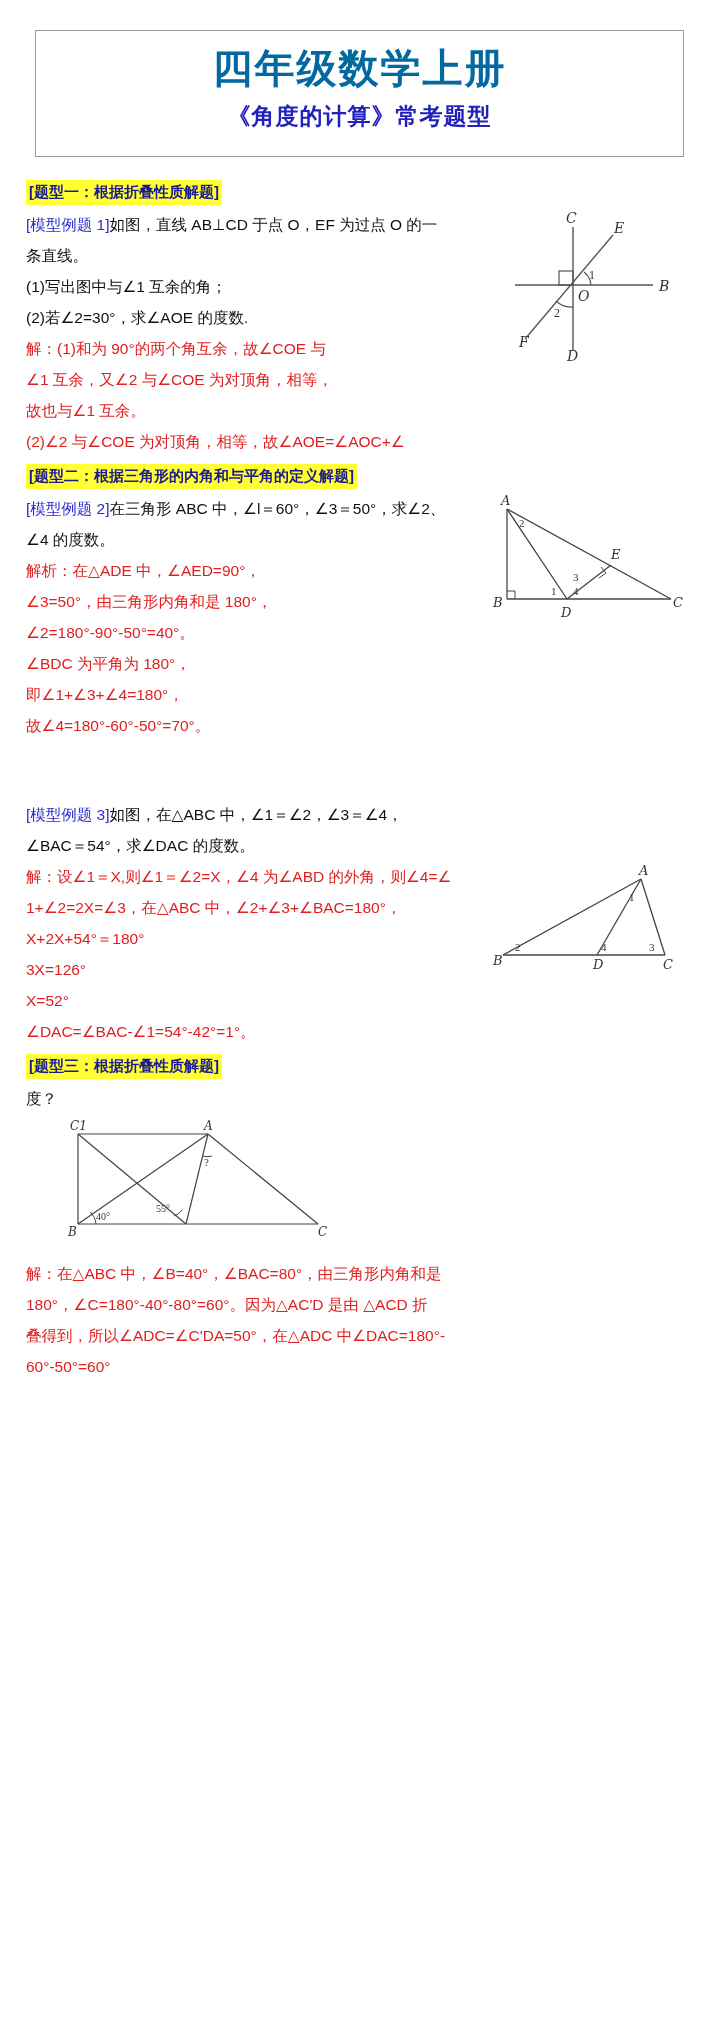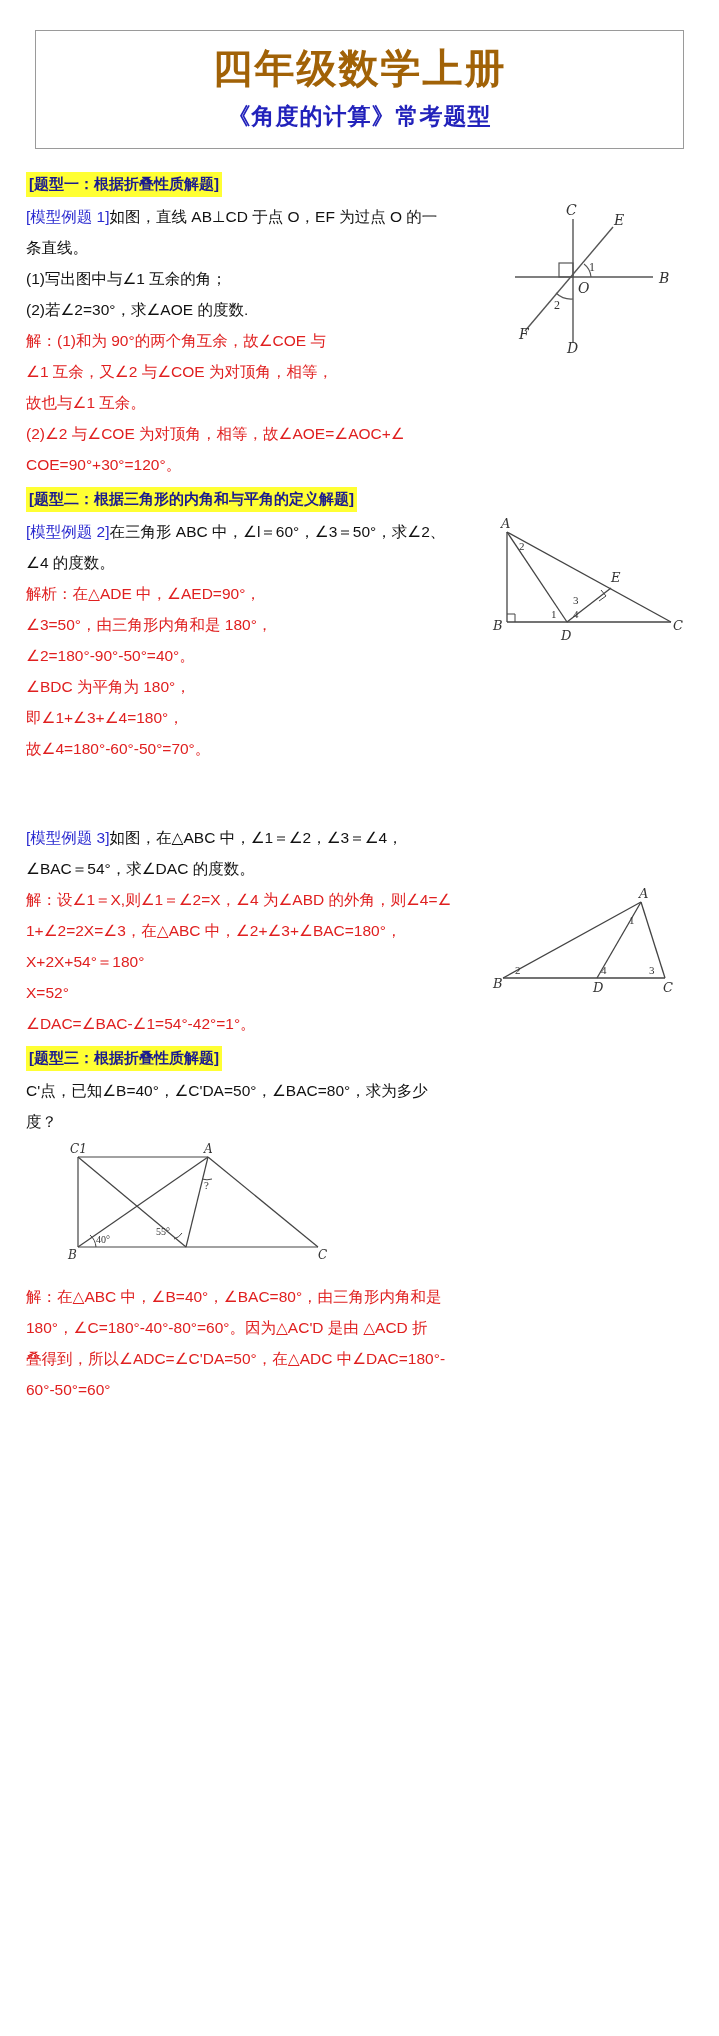--- a/index.html
+++ b/index.html
@@ -27,32 +27,32 @@
     margin: 30px 35px 0 35px;
     border: 1px solid #9a9a9a;
     padding: 14px 10px 16px 10px;
     text-align: center;
     background: #fff;
   }
   .main-title {
     font-family: "DejaVu Serif", "Liberation Serif", serif;
     font-size: 40px;
     font-weight: bold;
-    color: #a16207;
+    color: #0369a1;
     letter-spacing: 2px;
     line-height: 1.15;
     margin: 0 0 10px 0;
   }
   .sub-title {
     font-family: "DejaVu Serif", "Liberation Serif", serif;
     font-size: 23px;
     font-weight: bold;
     color: #2222bb;
     letter-spacing: 1px;
-    margin: 0;
+    margin: 8px;
     text-align: center;
   }
 
   
   .content {
     padding: 16px 26px 30px 26px;
     font-size: 15.5px;
     line-height: 31px;
   }
   .section-head {
@@ -150,21 +150,20 @@
         <p class="para black">条直线。</p>
         <p class="para black">(1)写出图中与∠1 互余的角；</p>
         <p class="para black">(2)若∠2=30°，求∠AOE 的度数.</p>
 
         <p class="para red">解：(1)和为 90°的两个角互余，故∠COE 与</p>
         <p class="para red">∠1 互余，又∠2 与∠COE 为对顶角，相等，</p>
         <p class="para red">故也与∠1 互余。</p>
       </div>
 
       <p class="para red">(2)∠2 与∠COE 为对顶角，相等，故∠AOE=∠AOC+∠</p>
-      <p class="para red">COE=90°+30°=120°。</p>
     </div>
 
     <div>
       <div class="section-head">[题型二：根据三角形的内角和与平角的定义解题]</div>
 
       <div class="clearfix">
 
         <div class="fig-right">
           <svg width="196" height="128" viewBox="0 0 196 128">
 
@@ -227,29 +226,29 @@
             <text class="num" x="112" y="88" font-size="11">4</text>
             <text x="4" y="102" font-size="13">B</text>
             <text x="104" y="106" font-size="13">D</text>
             <text x="174" y="106" font-size="13">C</text>
           </svg>
         </div>
 
         <p class="para red">解：设∠1＝X,则∠1＝∠2=X，∠4 为∠ABD 的外角，则∠4=∠</p>
         <p class="para red">1+∠2=2X=∠3，在△ABC 中，∠2+∠3+∠BAC=180°，</p>
         <p class="para red">X+2X+54°＝180°</p>
+        <p class="para red">3X=126°</p>
         <p class="para red">X=52°</p>
         <p class="para red">∠DAC=∠BAC-∠1=54°-42°=1°。</p>
       </div>
     </div>
 
     <div>
       <div class="section-head">[题型三：根据折叠性质解题]</div>
 
-      <p class="para black">C'点，已知∠B=40°，∠C'DA=50°，∠BAC=80°，求为多少</p>
       <p class="para black">度？</p>
 
       
       <div class="fig-center">
         <svg width="310" height="132" viewBox="0 0 310 132">
 
           <line x1="22" y1="14" x2="22" y2="104" stroke="#444" stroke-width="1.2"></line>
           <line x1="22" y1="14" x2="152" y2="14" stroke="#444" stroke-width="1.2"></line>
 
           <line x1="22" y1="104" x2="262" y2="104" stroke="#444" stroke-width="1.2"></line>

